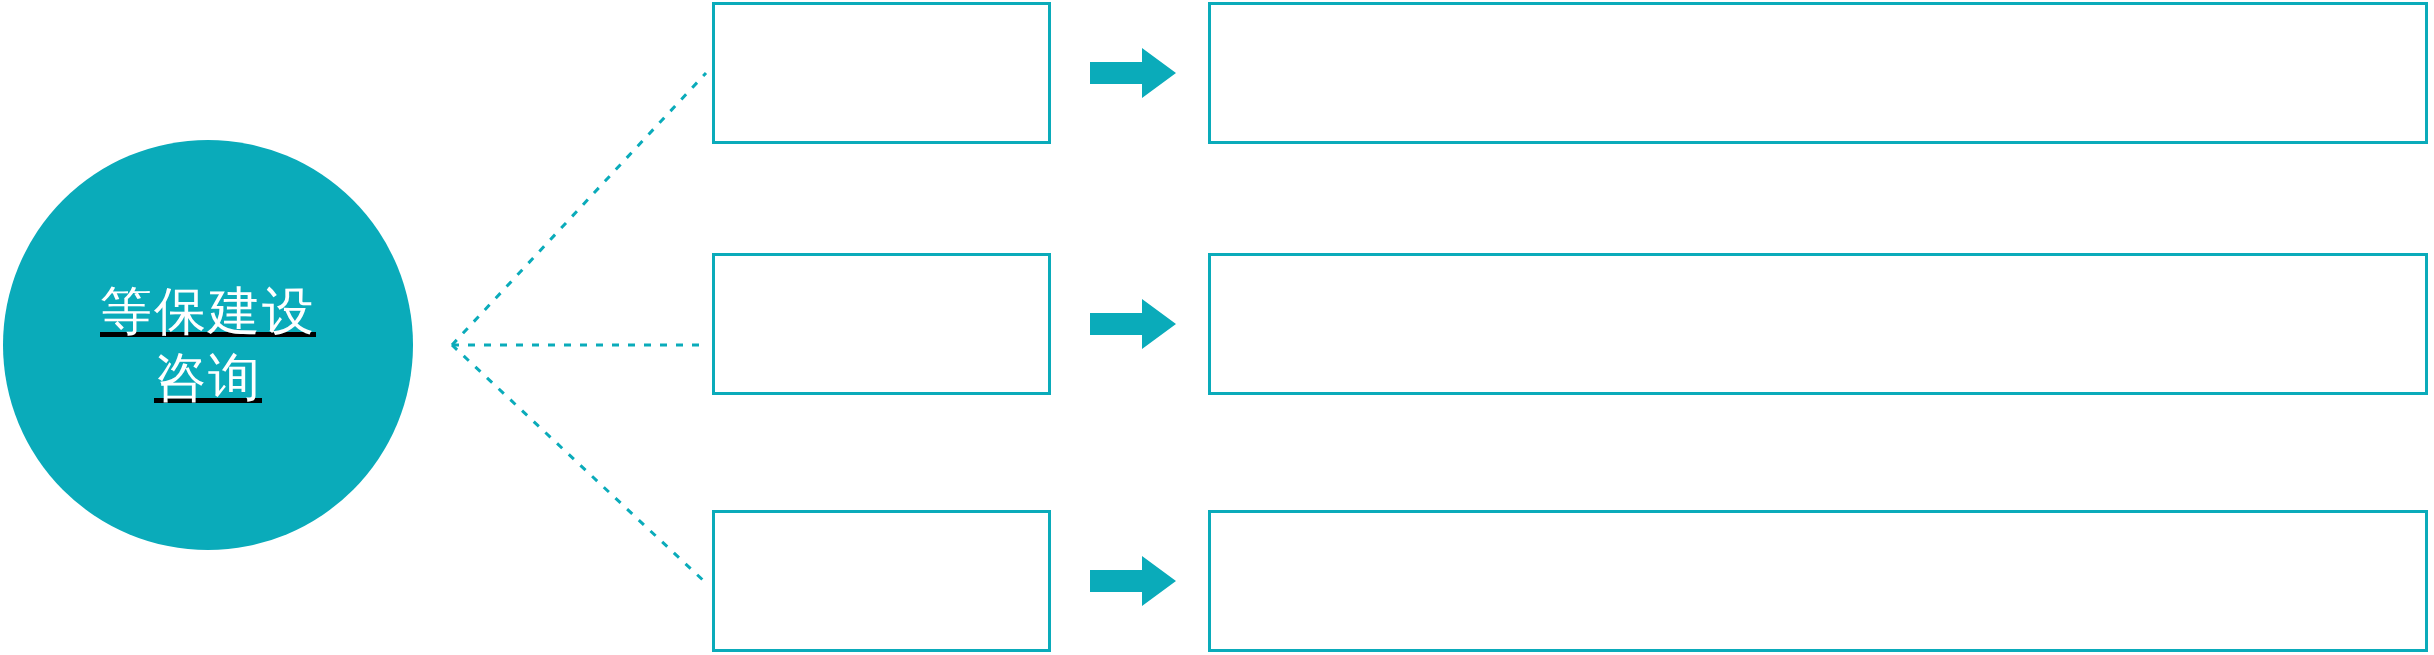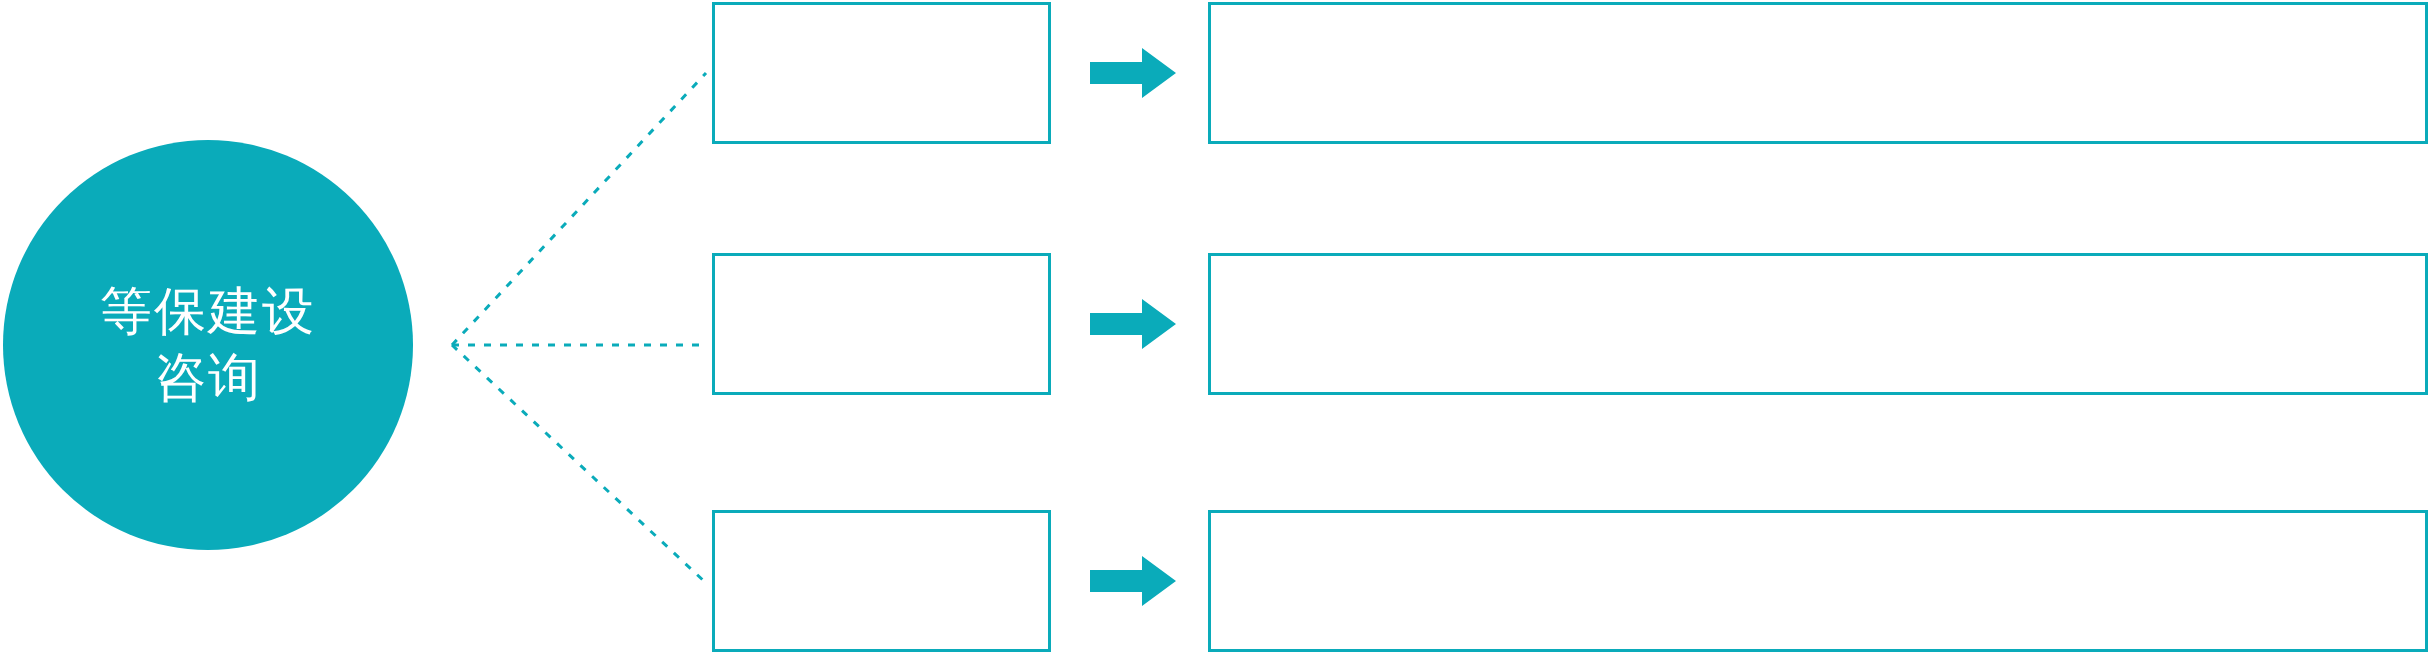--- a/index.html
+++ b/index.html
@@ -24,20 +24,21 @@
     position: absolute;
     left: 3px;
     top: 140px;
     width: 410px;
     height: 410px;
     border-radius: 50%;
     background: #0AABBA;
     display: flex;
     align-items: center;
     justify-content: center;
+    text-decoration: underline;
   }
   .hub-label {
     color: #ffffff;
     font-size: 52px;
     line-height: 1.26;
     text-align: center;
     letter-spacing: 2px;
     font-weight: 400;
     white-space: pre-line;
     user-select: none;

